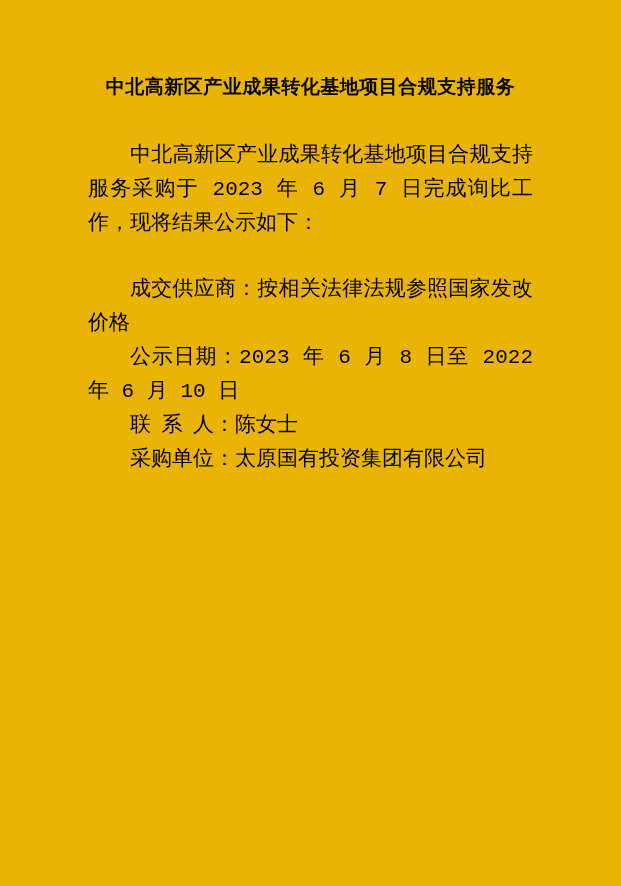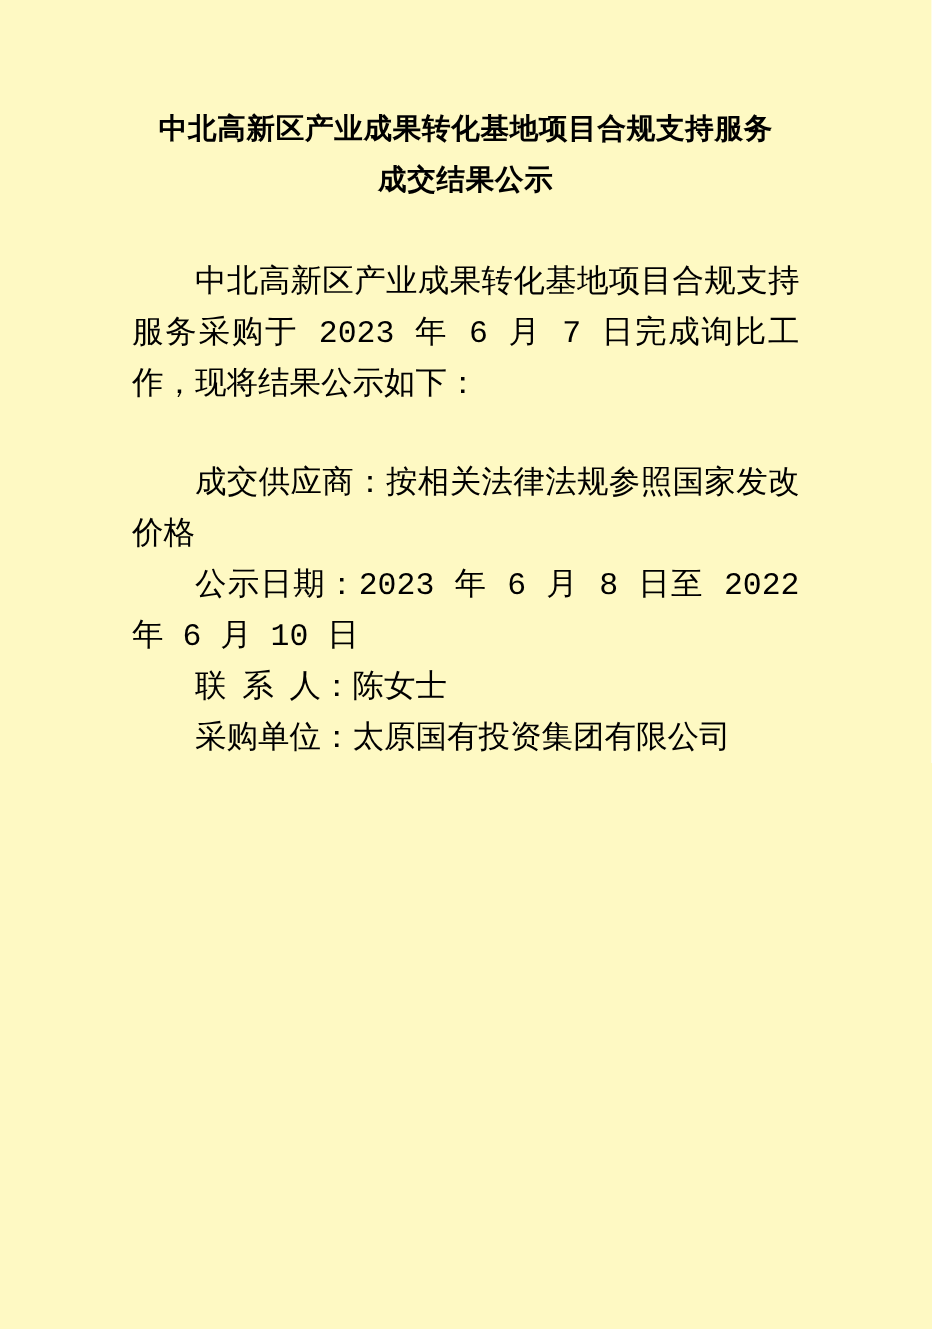--- a/index.html
+++ b/index.html
@@ -5,21 +5,21 @@
   html, body {
     margin: 0;
     padding: 0;
     background: #ffffff;
   }
   .page {
     position: relative;
     width: 621px;
     height: 886px;
     margin: 0 auto;
-    background: #fef9c3;
+    background: #eab308;
     box-sizing: border-box;
     padding: 70px 88px 0 88px;
     font-family: "Liberation Serif", "DejaVu Serif", serif;
     color: #000000;
     overflow: hidden;
   }
   .title {
     font-size: 19px;
     font-weight: bold;
     text-align: center;
@@ -40,21 +40,20 @@
   .gap-above {
     margin-top: 32px !important;
   }
 </style>
 </head>
 <body>
 
 <div class="page">
   <div class="title">
     <div>中北高新区产业成果转化基地项目合规支持服务</div>
-    <div>成交结果公示</div>
   </div>
 
   <p class="body-text indent">中北高新区产业成果转化基地项目合规支持服务采购于 2023 年 6 月 7 日完成询比工作，现将结果公示如下：</p>
 
   <p class="body-text indent gap-above">成交供应商：按相关法律法规参照国家发改价格</p>
 
 
   <p class="body-text indent">公示日期：2023 年 6 月 8 日至 2022 年 6 月 10 日</p>
 
   <p class="body-text indent">联 系 人：陈女士</p>

